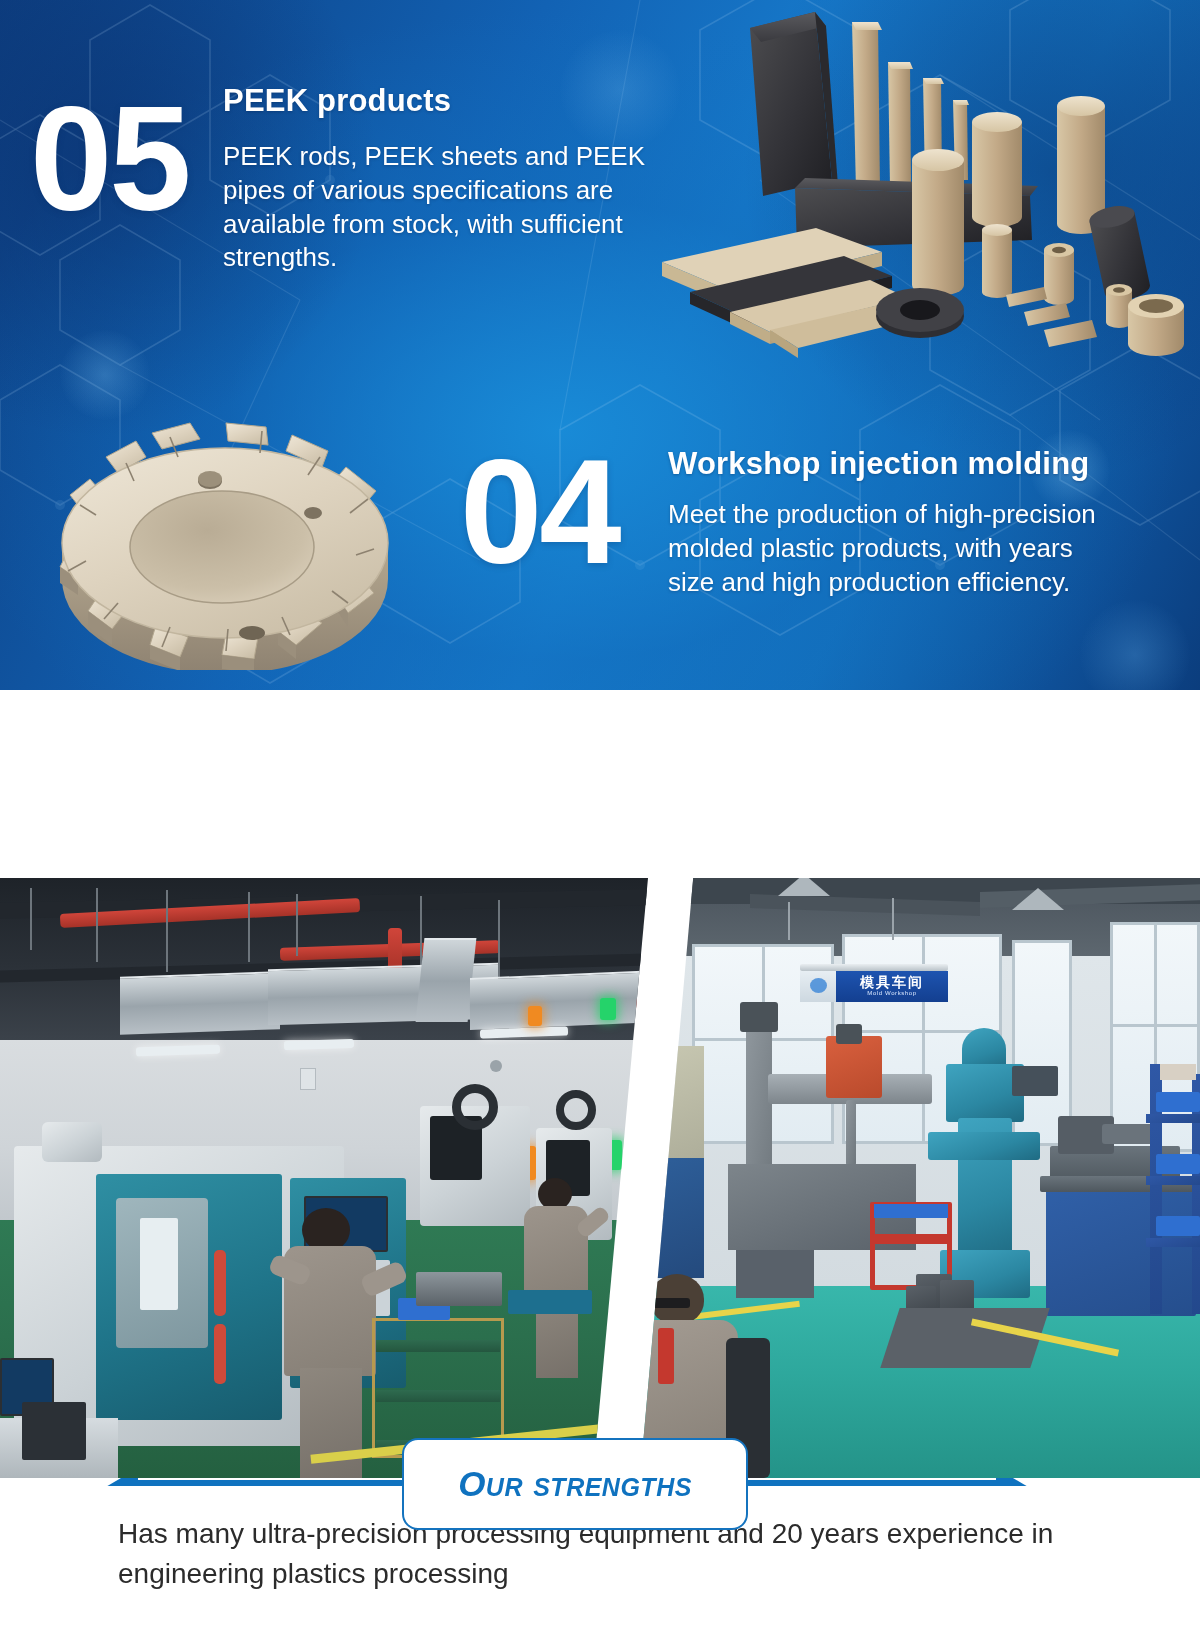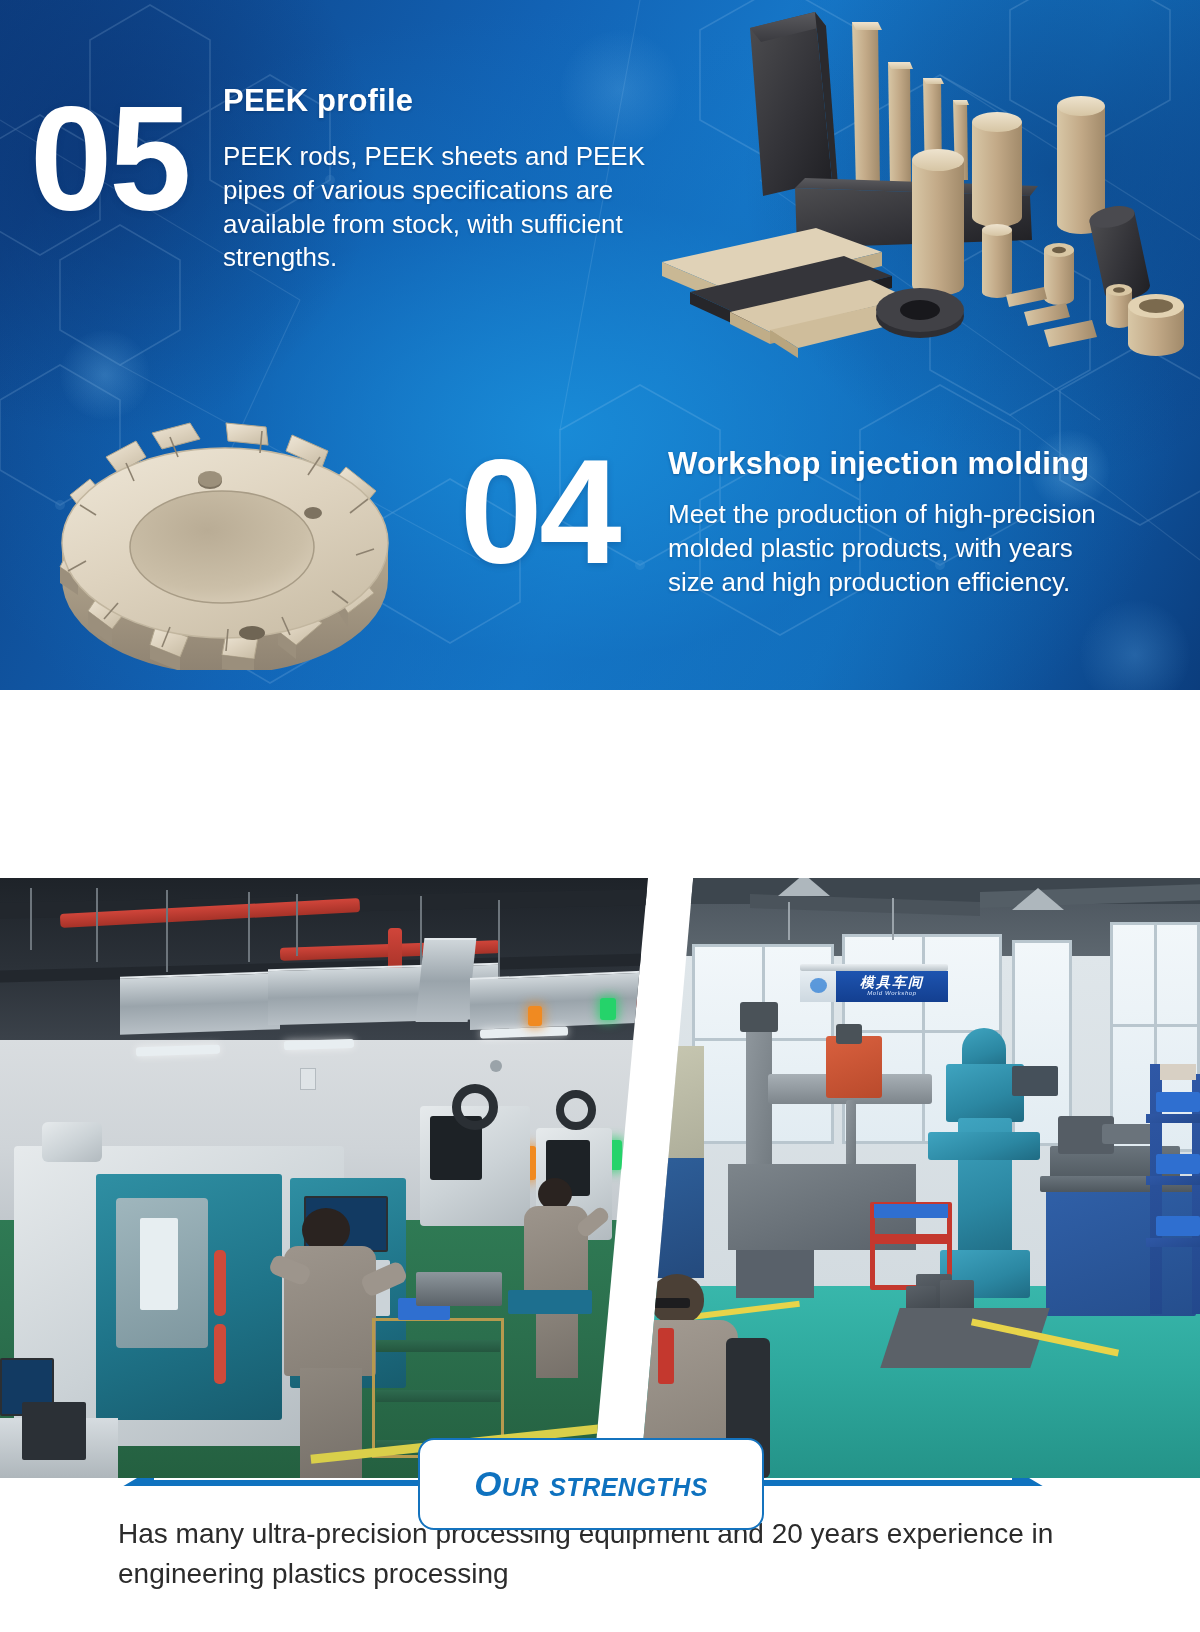--- a/index.html
+++ b/index.html
@@ -51,21 +51,21 @@
     text-shadow:0 1px 3px rgba(0,30,70,.30);
   }
 
   
   .prod-art { position:absolute; left:620px; top:0px; width:580px; height:360px; }
 
   
   .gear-art { position:absolute; left:30px; top:395px; width:390px; height:275px; }
 
   
-  .band { position:absolute; left:16px; top:690px; width:1068px; height:185px; background:#fff; }
+  .band { position:absolute; left:0; top:690px; width:1068px; height:185px; background:#fff; }
   .arrow-line { position:absolute; top:790px; height:16px; background:#0f72bf; }
   .arrow-head { position:absolute; width:0; height:0; }
   .head-left {
     left:104px; top:778px;
     border-top:20px solid transparent; border-bottom:20px solid transparent;
     border-right:34px solid #0f72bf;
   }
   .head-right {
     left:996px; top:778px;
     border-top:20px solid transparent; border-bottom:20px solid transparent;
@@ -305,21 +305,21 @@
         <g>
           <path d="M508,306 h56 v38 a28 12 0 0 1 -56 0 z" fill="url(#tanB)"></path>
           <ellipse cx="536" cy="306" rx="28" ry="12" fill="#e2d2b2"></ellipse>
           <ellipse cx="536" cy="306" rx="17" ry="7" fill="#7b6a4e"></ellipse>
         </g>
       </svg>
     </div>
 
     <div class="blk" style="left:0;top:0;width:660px;height:340px;">
       <div class="bignum" style="left:30px;top:85px;">05</div>
-      <div class="item-title" style="position:absolute;left:223px;top:83px;">PEEK profile</div>
+      <div class="item-title" style="position:absolute;left:223px;top:83px;">PEEK products</div>
       <div class="item-desc" style="position:absolute;left:223px;top:140px;width:430px;">PEEK rods, PEEK sheets and PEEK pipes of various specifications are available from stock, with sufficient strengths.</div>
     </div>
 
     <div class="gear-art">
       <svg viewBox="0 0 390 275" width="390" height="275">
         <defs>
           <linearGradient id="gtop" x1="0.15" y1="0" x2="0.85" y2="1">
             <stop offset="0%" stop-color="#ece4d4"></stop>
               <stop offset="45%" stop-color="#ded3bf"></stop>
               <stop offset="100%" stop-color="#c9bda6"></stop>
@@ -589,21 +589,21 @@
           <div style="position:absolute;left:28px;top:54px;width:16px;height:56px;background:#c4382e;border-radius:3px;"></div>
           <div style="position:absolute;left:96px;top:64px;width:44px;height:140px;background:#2a2f34;border-radius:6px;"></div>
         </div>
       </div>
     </div>
 
     <div style="position:absolute;left:800px;top:86px;width:148px;height:38px;z-index:6;">
       <div style="position:absolute;left:0;top:0;width:148px;height:7px;background:linear-gradient(180deg,#e9eef1,#b9c2c8);border-radius:2px;"></div>
       <div style="position:absolute;left:0;top:7px;width:36px;height:31px;background:linear-gradient(180deg,#e7eef3,#cdd8e0);"></div>
       <div style="position:absolute;left:10px;top:14px;width:17px;height:15px;border-radius:50%;background:#2f7fd6;opacity:.75;"></div>
-      <div style="position:absolute;left:36px;top:7px;width:112px;height:31px;background:linear-gradient(180deg,#1e54b0,#133f90);display:flex;flex-direction:column;align-items:center;justify-content:center;font-style:italic;">
+      <div style="position:absolute;left:36px;top:7px;width:112px;height:31px;background:linear-gradient(180deg,#1e54b0,#133f90);display:flex;flex-direction:column;align-items:center;justify-content:center;">
         <span style="color:#ffffff;font-size:14px;font-weight:bold;letter-spacing:2px;line-height:1;">模具车间</span>
         <span style="color:#dce9ff;font-size:6px;letter-spacing:.6px;line-height:1.6;">Mold Workshop</span>
       </div>
     </div>
   </section>
 
   <footer class="caption">
     <p>Has many ultra-precision processing equipment and 20 years experience in engineering plastics processing</p>
   </footer>
 

